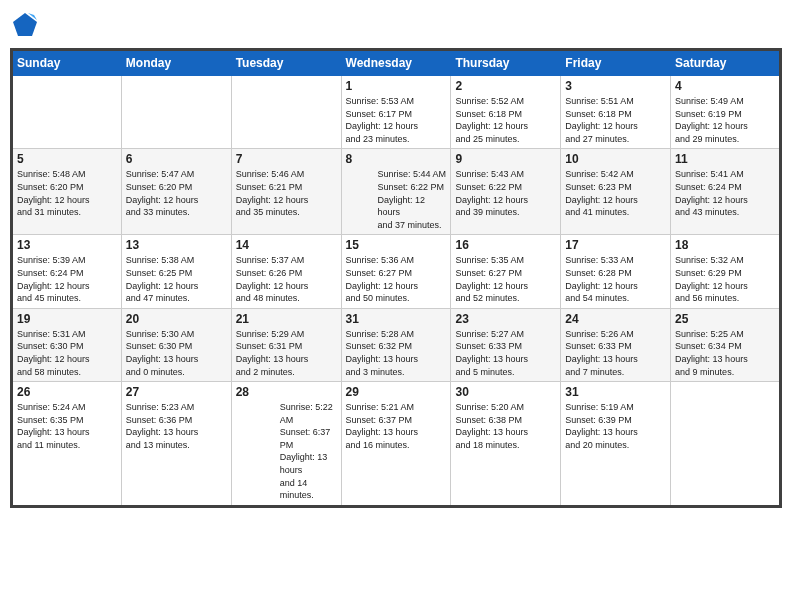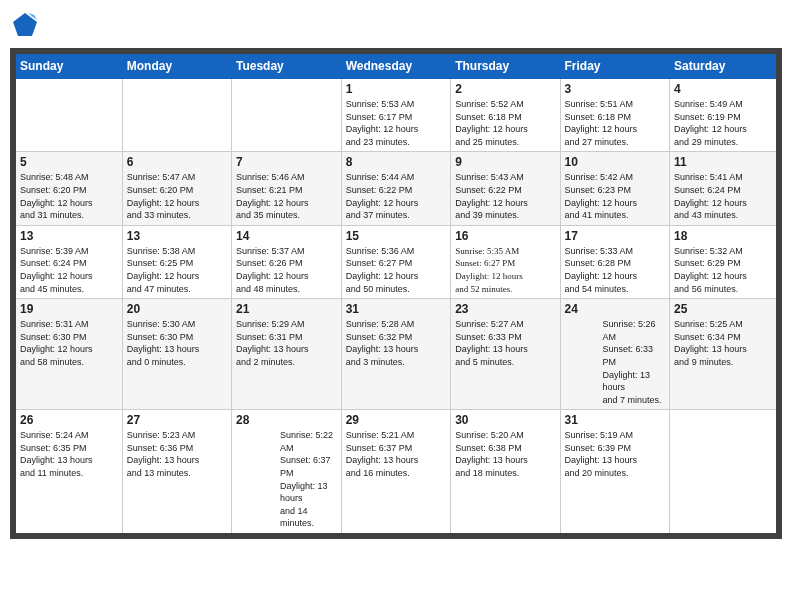--- a/index.html
+++ b/index.html
@@ -50,21 +50,21 @@
       line-height: 1.1;
     }
     .location-title {
       font-size: 15px;
       font-weight: bold;
       color: #222;
     }
     .calendar {
       width: 100%;
       border-collapse: collapse;
-      border: 6px solid #404040;
+      border: 3px solid #404040;
     }
     .calendar th {
       background: #1565c0;
       color: #fff;
       font-size: 12px;
       font-weight: bold;
       padding: 5px 4px;
       text-align: left;
       border: 1px solid #1565c0;
     }
@@ -177,21 +177,21 @@
         </td>
         <td>
           <div class="day-num">7</div>
           <div class="day-content" style="white-space: pre-line;">Sunrise: 5:46 AM
 Sunset: 6:21 PM
 Daylight: 12 hours
 and 35 minutes.</div>
         </td>
         <td>
           <div class="day-num">8</div>
-          <div class="day-content" style="white-space: pre-line;">Sunrise: 5:44 AM
+          <div class="day-content" style="white-space: pre-line; margin-left: 32px;">Sunrise: 5:44 AM
 Sunset: 6:22 PM
 Daylight: 12 hours
 and 37 minutes.</div>
         </td>
         <td>
           <div class="day-num">9</div>
           <div class="day-content" style="white-space: pre-line;">Sunrise: 5:43 AM
 Sunset: 6:22 PM
 Daylight: 12 hours
 and 39 minutes.</div>
@@ -235,21 +235,21 @@
         </td>
         <td>
           <div class="day-num">15</div>
           <div class="day-content" style="white-space: pre-line;">Sunrise: 5:36 AM
 Sunset: 6:27 PM
 Daylight: 12 hours
 and 50 minutes.</div>
         </td>
         <td>
           <div class="day-num">16</div>
-          <div class="day-content" style="white-space: pre-line; font-family: Liberation Serif, serif;">Sunrise: 5:35 AM
+          <div class="day-content" style="white-space: pre-line;">Sunrise: 5:35 AM
 Sunset: 6:27 PM
 Daylight: 12 hours
 and 52 minutes.</div>
         </td>
         <td>
           <div class="day-num">17</div>
           <div class="day-content" style="white-space: pre-line;">Sunrise: 5:33 AM
 Sunset: 6:28 PM
 Daylight: 12 hours
 and 54 minutes.</div>
@@ -293,21 +293,21 @@
         </td>
         <td>
           <div class="day-num">23</div>
           <div class="day-content" style="white-space: pre-line;">Sunrise: 5:27 AM
 Sunset: 6:33 PM
 Daylight: 13 hours
 and 5 minutes.</div>
         </td>
         <td>
           <div class="day-num">24</div>
-          <div class="day-content" style="white-space: pre-line; margin-left: 38px;">Sunrise: 5:26 AM
+          <div class="day-content" style="white-space: pre-line;">Sunrise: 5:26 AM
 Sunset: 6:33 PM
 Daylight: 13 hours
 and 7 minutes.</div>
         </td>
         <td>
           <div class="day-num">25</div>
           <div class="day-content" style="white-space: pre-line;">Sunrise: 5:25 AM
 Sunset: 6:34 PM
 Daylight: 13 hours
 and 9 minutes.</div>

